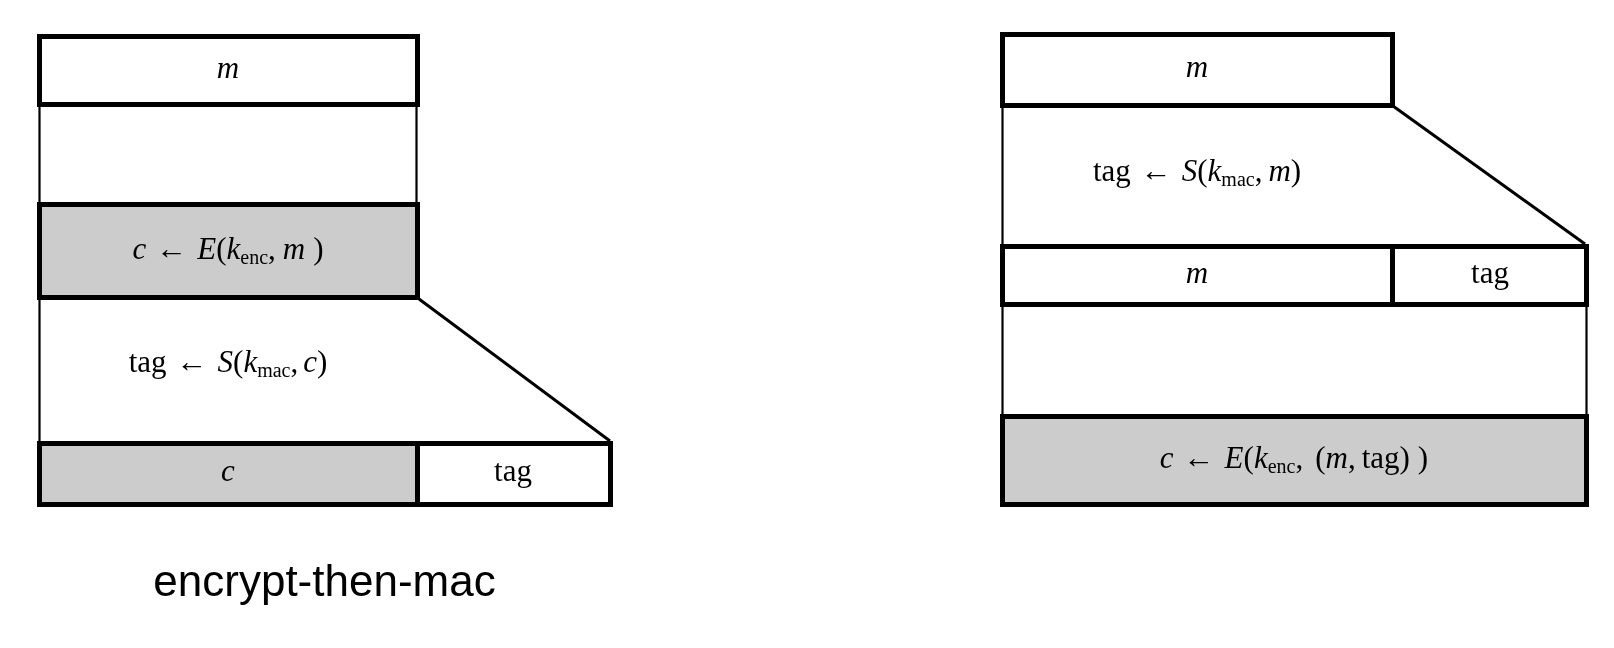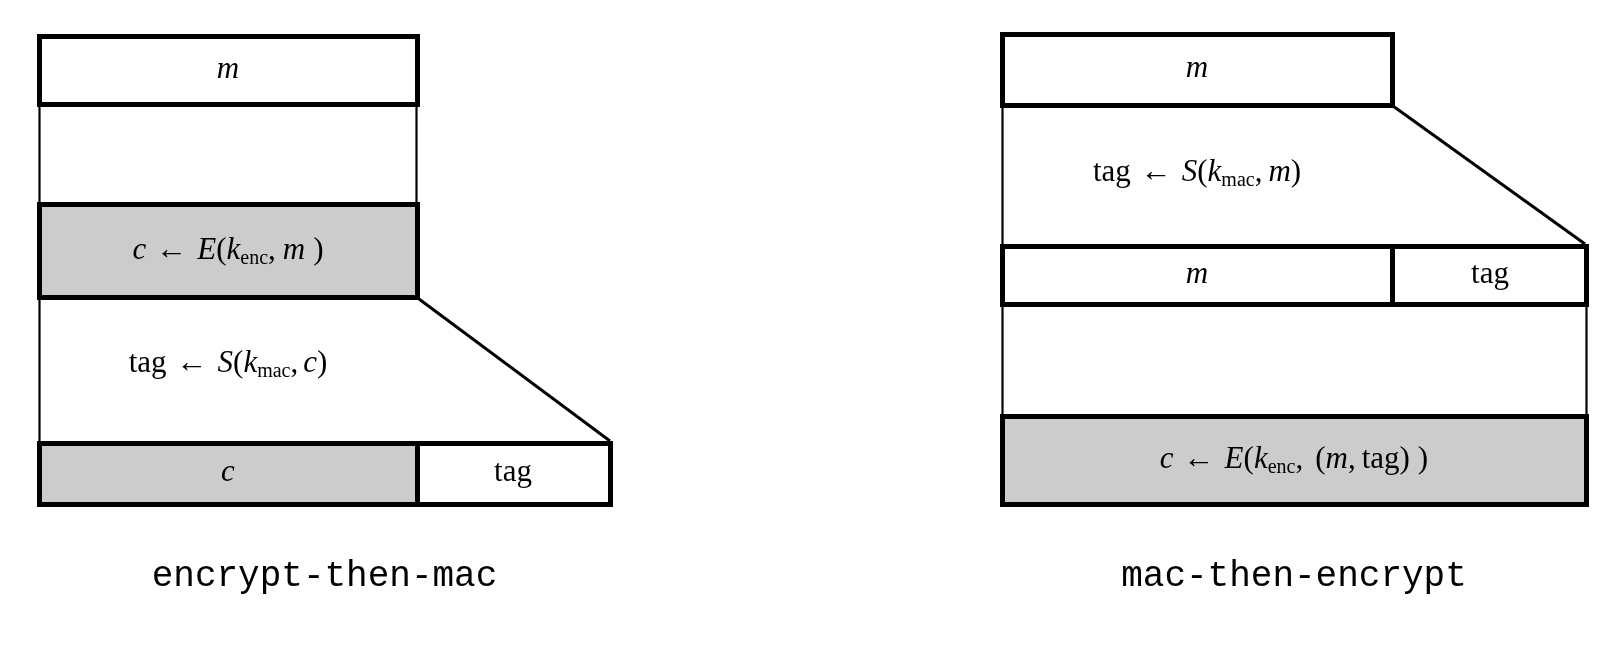--- a/index.html
+++ b/index.html
@@ -51,22 +51,22 @@
     dominant-baseline: middle;
   }
   .math-it {
     font-style: italic;
   }
   .sz-big   { font-size: 31px; }
   .sz-expr  { font-size: 31px; }
   .sz-sub   { font-size: 20px; }
   .caption {
     position: absolute;
-    font-family: Liberation Mono, monospace;
-    font-size: 36px;
+    font-family: Liberation Sans, sans-serif;
+    font-size: 44px;
     color: #000000;
     text-align: center;
     white-space: nowrap;
   }
   #caption-left  { left: 37px;  top: 556px; width: 575px; }
   #caption-right { left: 1000px; top: 556px; width: 588px; }
 </style>
 </head>
 <body>
 
@@ -141,15 +141,14 @@
 
       <g>
         <text class="lbl" x="1294" y="461" text-anchor="middle">
           <tspan class="sz-expr math-it">c</tspan><tspan class="sz-expr" dx="10">←</tspan><tspan class="sz-expr math-it" dx="10">E</tspan><tspan class="sz-expr">(</tspan><tspan class="sz-expr math-it">k</tspan><tspan class="sz-sub" dy="7">enc</tspan><tspan class="sz-expr" dy="-7">,</tspan><tspan class="sz-expr" dx="12">(</tspan><tspan class="sz-expr math-it">m</tspan><tspan class="sz-expr">,</tspan><tspan class="sz-expr" dx="6">tag</tspan><tspan class="sz-expr">)</tspan><tspan class="sz-expr" dx="8">)</tspan>
         </text>
       </g>
     </g>
   </svg>
 
   <div class="caption" id="caption-left">encrypt-then-mac</div>
-  <div class="caption" id="caption-right">mac-then-encrypt</div>
 
 </div>
 
 </body></html>

